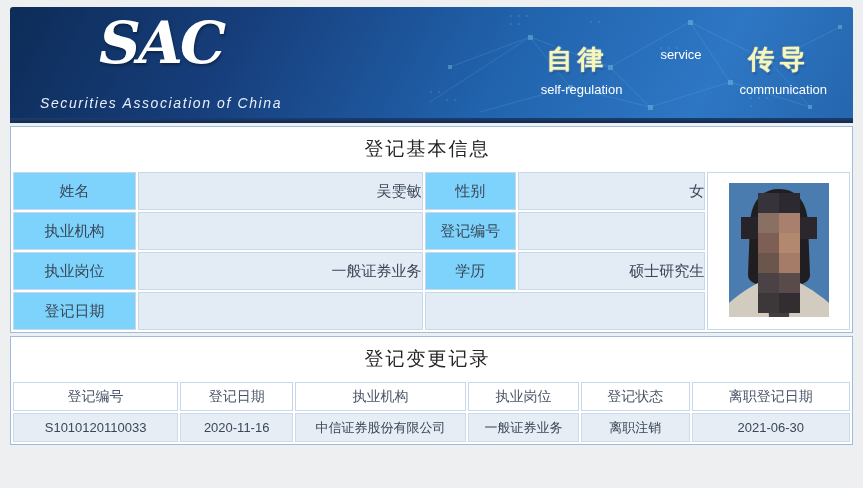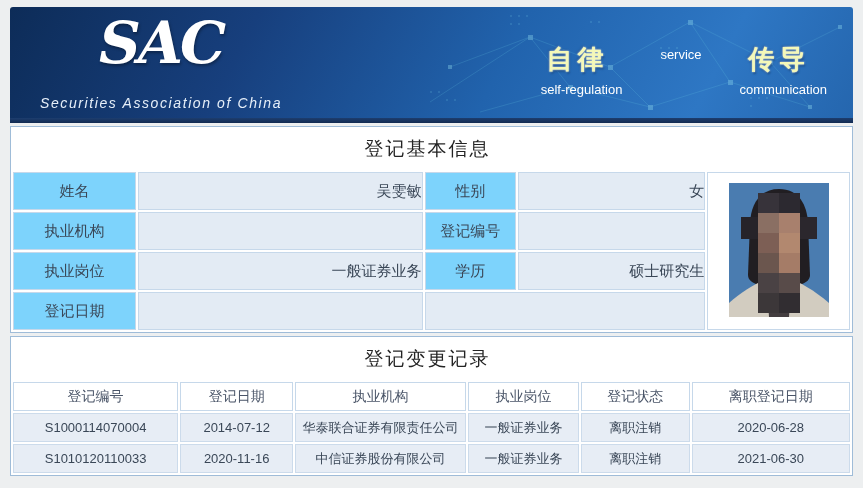--- a/index.html
+++ b/index.html
@@ -235,28 +235,20 @@
           <th>登记编号</th>
           <th>登记日期</th>
           <th>执业机构</th>
           <th>执业岗位</th>
           <th>登记状态</th>
           <th>离职登记日期</th>
         </tr>
       </thead>
       <tbody>
         <tr>
-          <td>S1000114070004</td>
-          <td>2014-07-12</td>
-          <td>华泰联合证券有限责任公司</td>
-          <td>一般证券业务</td>
-          <td>离职注销</td>
-          <td>2020-06-28</td>
-        </tr>
-        <tr>
           <td>S1010120110033</td>
           <td>2020-11-16</td>
           <td>中信证券股份有限公司</td>
           <td>一般证券业务</td>
           <td>离职注销</td>
           <td>2021-06-30</td>
         </tr>
       </tbody>
     </table>
   </div>

